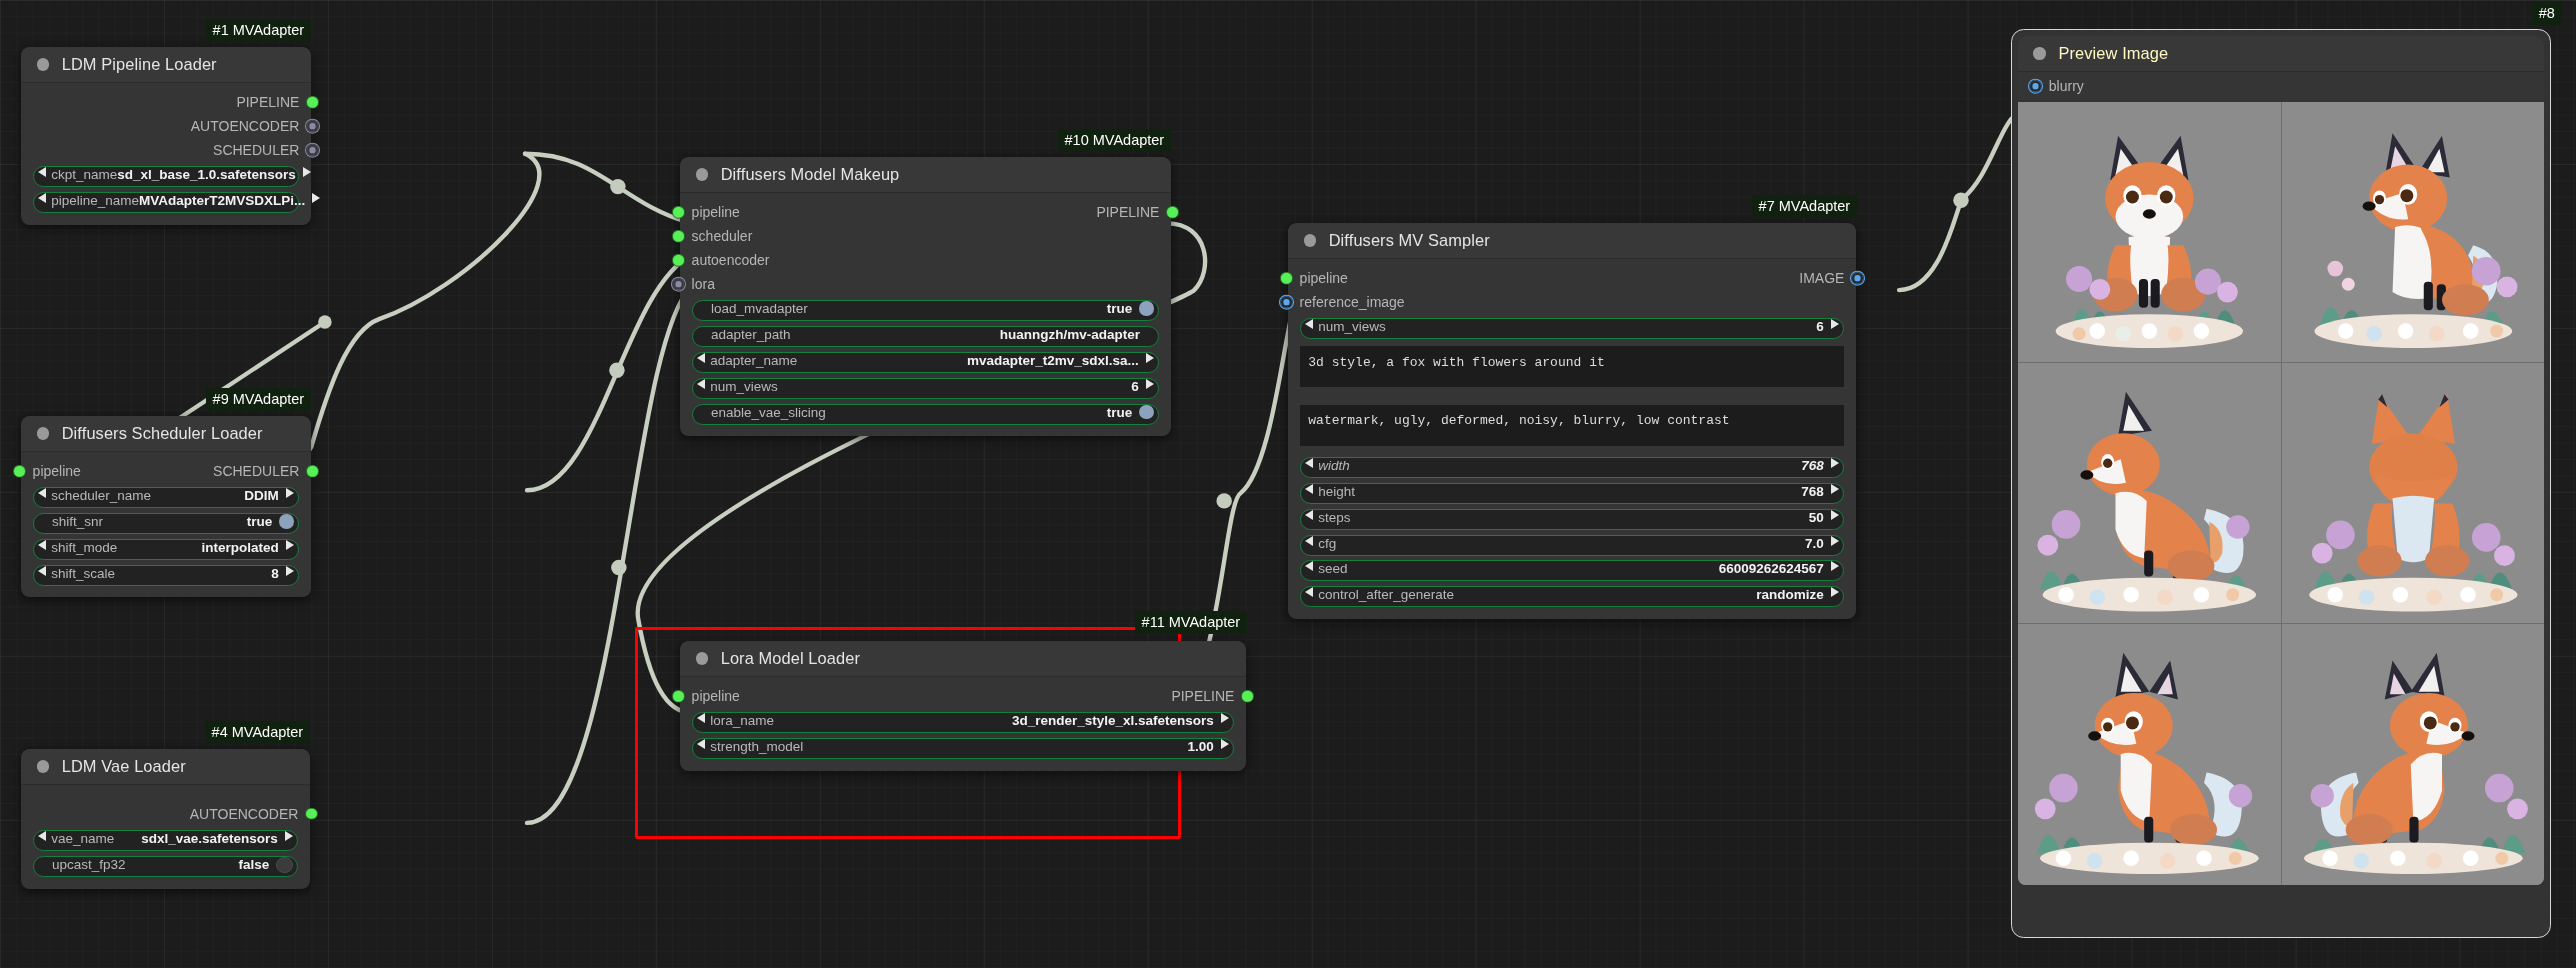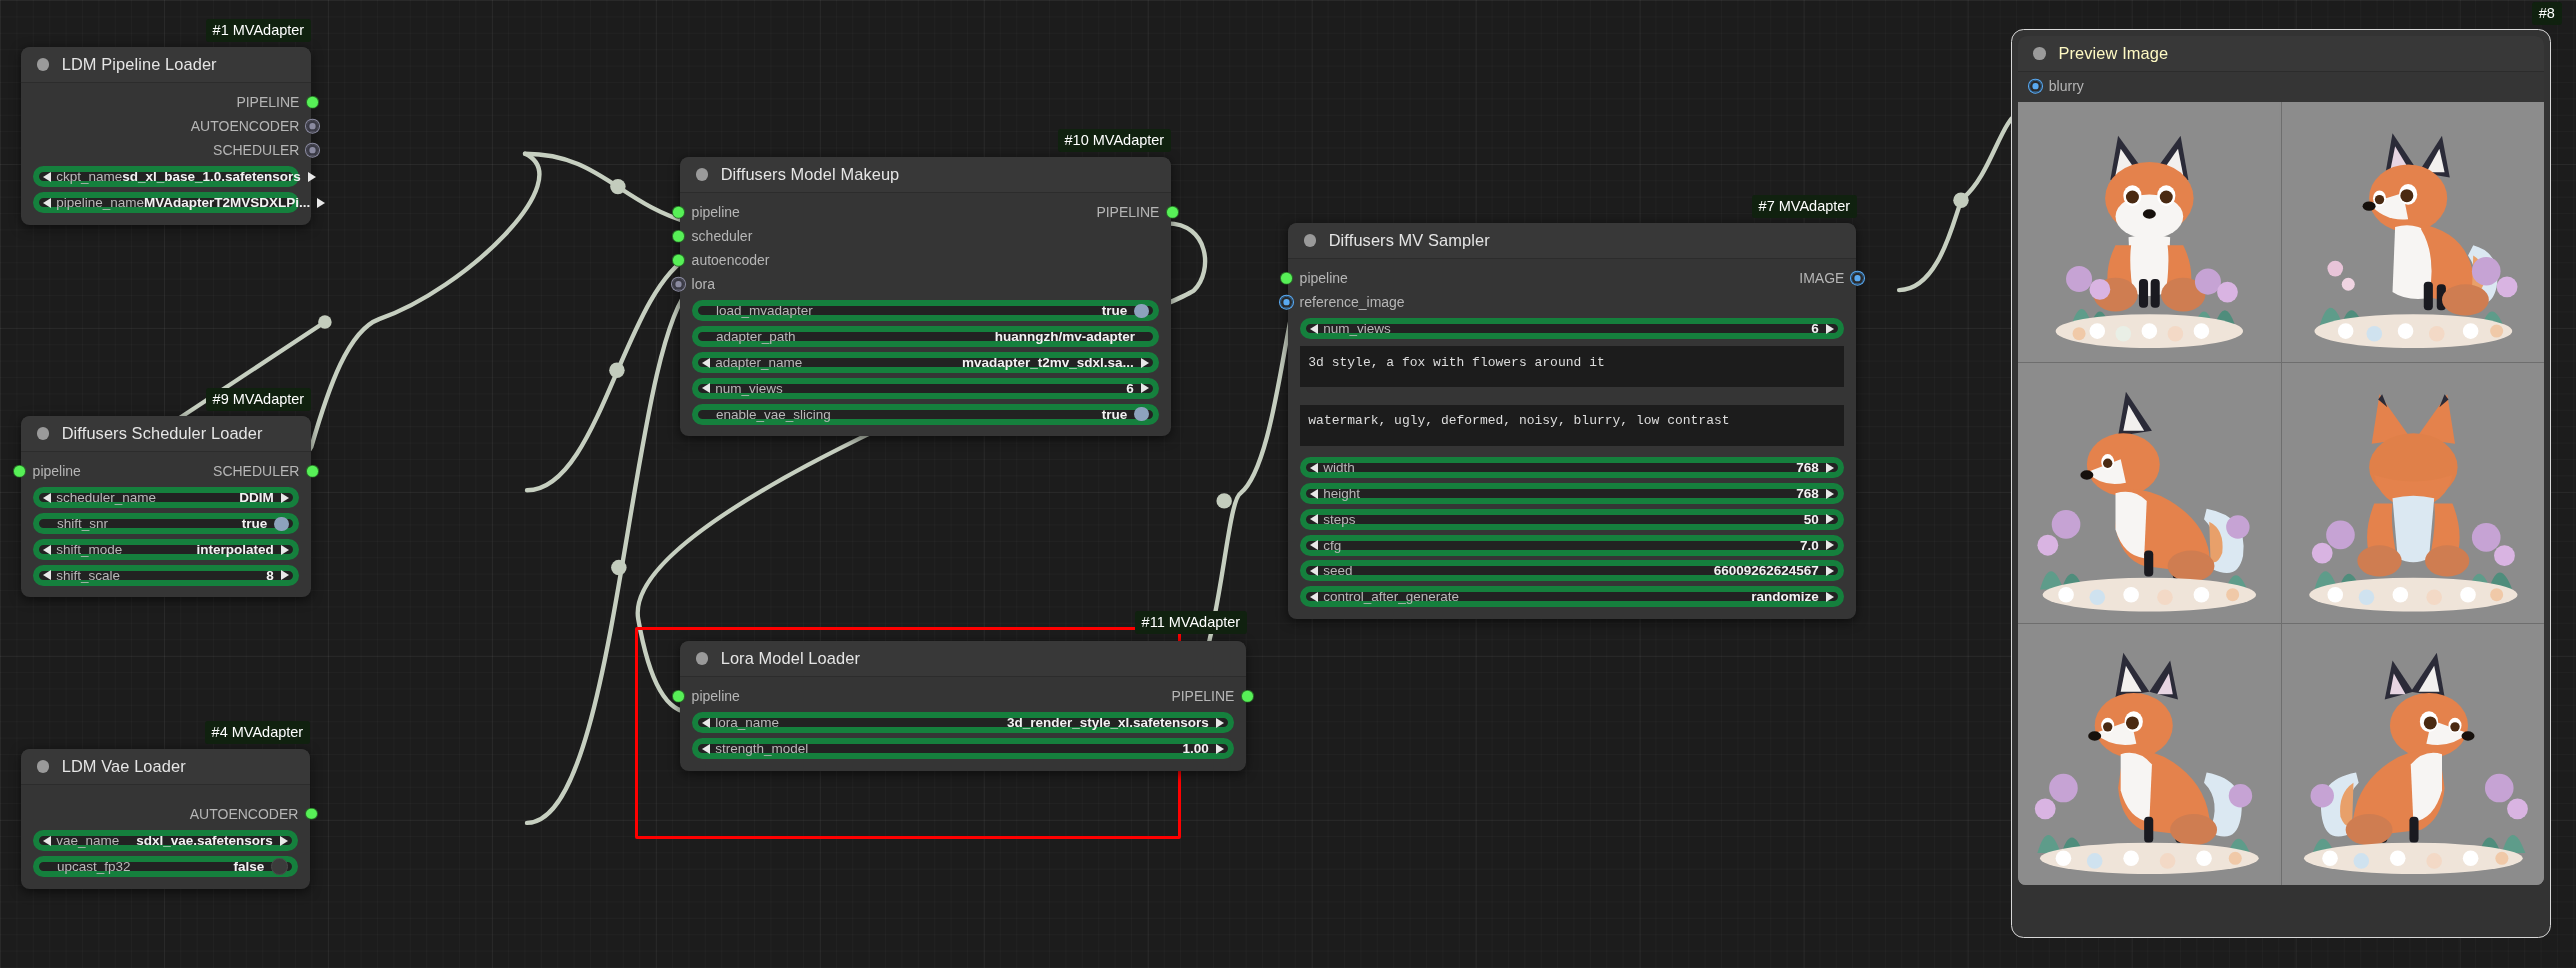--- a/index.html
+++ b/index.html
@@ -62,23 +62,23 @@
   .dot.in{left:-19.3px;}
   .dot.out{right:-19.3px;}
   .dot.green{background:#57f057;}
   .dot.blue{background:#5aa9f0;box-shadow:inset 0 0 0 2.4px #2a2a2a, 0 0 0 1px #5aa9f0;}
   .dot.gray{background:#8a8aa0;box-shadow:inset 0 0 0 2.4px #3a3a45, 0 0 0 1px #8a8aa0;}
 
   
   .widget{
     height:21px;margin-top:4.8px;
     background:#222222;
-    border:6px solid #15803d;
+    border:1px solid #15803d;
     border-radius:10.6px;
-    display:flex;align-items:center;
+    display:flex;align-items:flex-start;
     padding:0 4.8px;position:relative;
     box-sizing:border-box;
   }
   .wlabel{color:#b9b9b9;font-size:13.5px;white-space:nowrap;}
   .wvalue{color:#f2f2f2;font-size:13.5px;font-weight:bold;margin-left:auto;white-space:nowrap;}
   .arrow{width:0;height:0;flex:0 0 auto;}
   .arrow.l{border-top:5.8px solid transparent;border-bottom:5.8px solid transparent;border-right:8.7px solid #e8e8e8;margin-right:4.8px;}
   .arrow.r{border-top:5.8px solid transparent;border-bottom:5.8px solid transparent;border-left:8.7px solid #e8e8e8;margin-left:6.8px;}
   .spacer{width:13.5px;flex:0 0 auto;}
   .toggle{
@@ -355,21 +355,21 @@
         <span class="slot-label">reference_image</span>
       </div>
       <div class="widget">
         <span class="arrow l"></span>
         <span class="wlabel">num_views</span>
         <span class="wvalue">6</span>
         <span class="arrow r"></span>
       </div>
       <div class="textarea" style="height:41px;">3d style, a fox with flowers around it</div>
       <div class="textarea" style="height:41px;margin-top:17.4px;">watermark, ugly, deformed, noisy, blurry, low contrast</div>
-      <div class="widget" style="margin-top:11.6px;">
+      <div class="widget" style="margin-top:11.6px;font-style:italic;">
         <span class="arrow l"></span>
         <span class="wlabel">width</span>
         <span class="wvalue">768</span>
         <span class="arrow r"></span>
       </div>
       <div class="widget">
         <span class="arrow l"></span>
         <span class="wlabel">height</span>
         <span class="wvalue">768</span>
         <span class="arrow r"></span>

